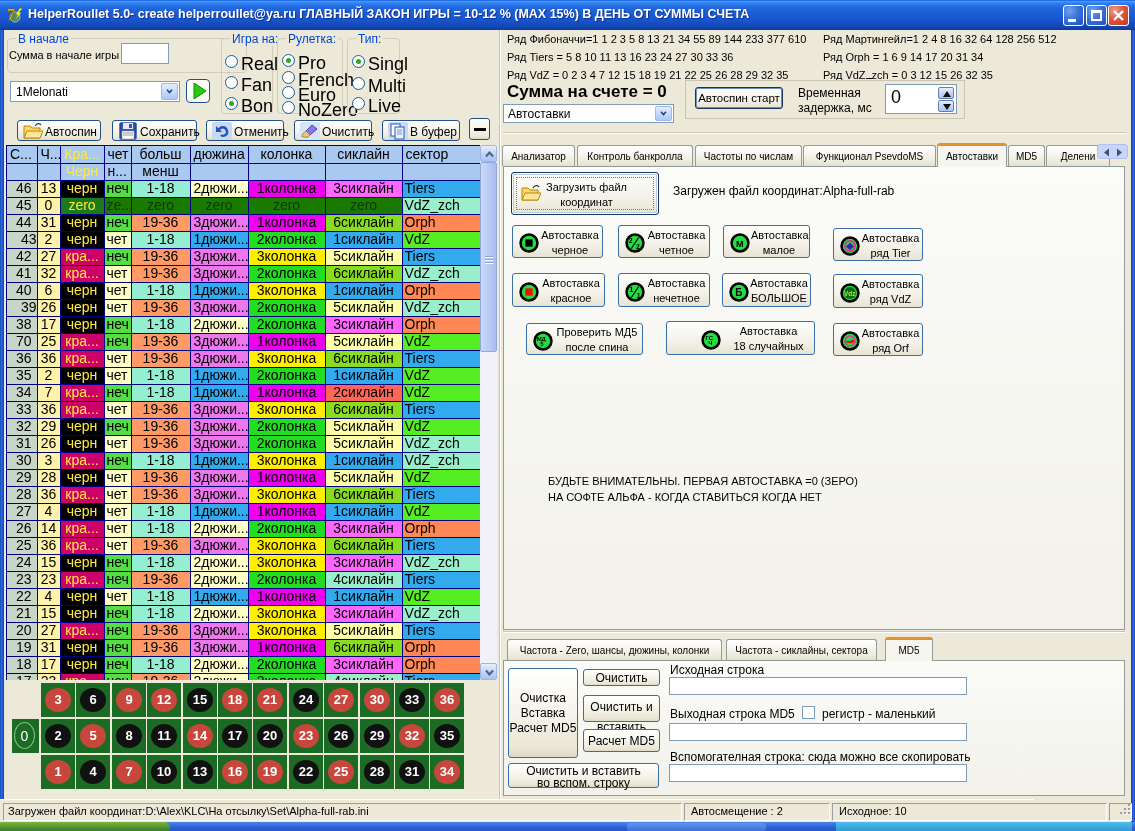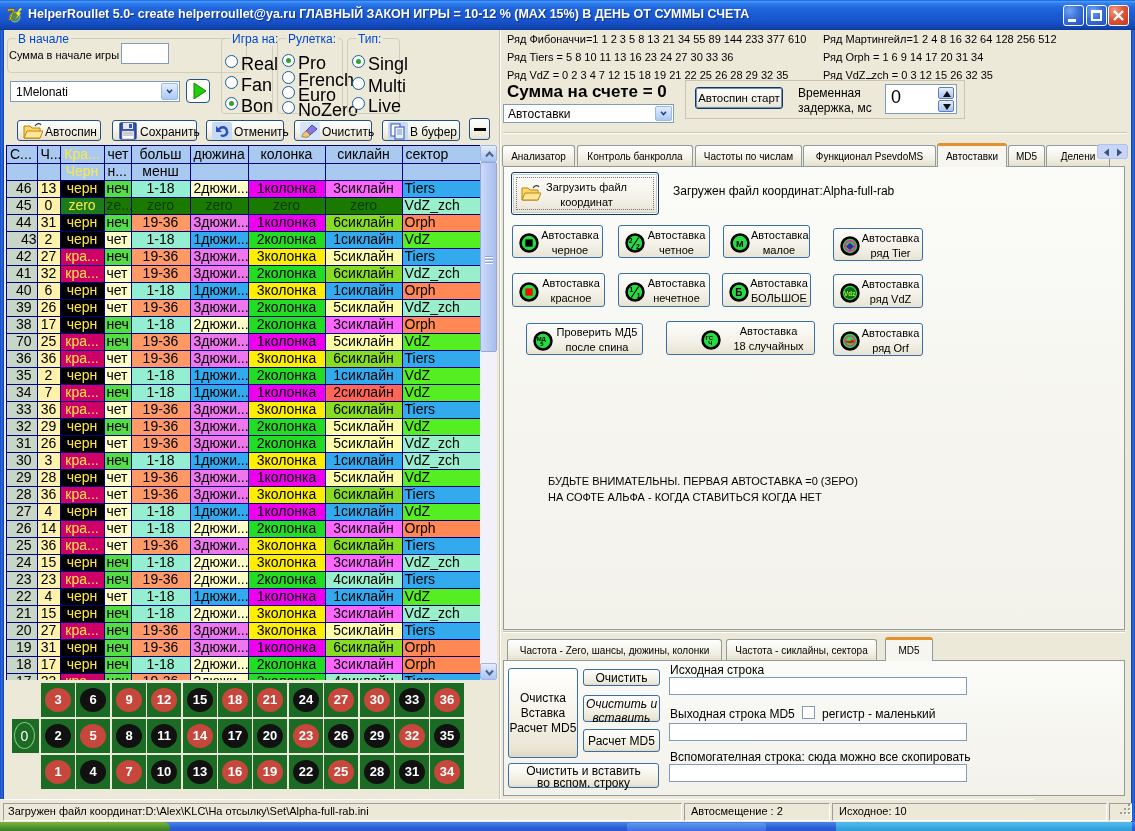--- a/index.html
+++ b/index.html
@@ -281,21 +281,21 @@
           <td style="background:#FFF2AA;text-align:center;">6</td>
           <td style="background:#000000;color:#FFE840;text-align:center;">черн</td>
           <td style="background:#FFFFC8;padding-left:2px;">чет</td>
           <td style="background:#94EED2;text-align:center;">1-18</td>
           <td style="background:#33AAEE;padding-left:3px;">1дюжи...</td>
           <td style="background:#FFEE00;text-align:center;">3колонка</td>
           <td style="background:#33AAEE;text-align:center;">1сиклайн</td>
           <td style="background:#FF8855;padding-left:2px;">Orph</td>
         </tr>
         <tr>
-          <td style="background:#C7D6C7;text-align:right;padding-right:5px;margin-left:24px;">39</td>
+          <td style="background:#C7D6C7;text-align:right;margin-left:24px;">39</td>
           <td style="background:#FFF2AA;text-align:center;">26</td>
           <td style="background:#000000;color:#FFE840;text-align:center;">черн</td>
           <td style="background:#FFFFC8;padding-left:2px;">чет</td>
           <td style="background:#FF9966;text-align:center;">19-36</td>
           <td style="background:#EE77EE;padding-left:3px;">3дюжи...</td>
           <td style="background:#22DD22;text-align:center;">2колонка</td>
           <td style="background:#FFFFAA;text-align:center;">5сиклайн</td>
           <td style="background:#99EECC;padding-left:2px;">VdZ_zch</td>
         </tr>
         <tr>
@@ -821,21 +821,21 @@
     <div class="tab" style="left:726px;width:151px;line-height:21px;">Частота - сиклайны, сектора</div>
     <div class="tab act" style="left:885px;width:48px;line-height:21px;">MD5</div>
   </div>
 <div class="abs btn" style="left:508px;top:668px;width:70px;height:90px;border-color:#3A6EA5;">
     <div style="margin-top:22px;font-size:12px;line-height:15px;">Очистка<br>Вставка<br>Расчет MD5</div>
   </div>
 <div class="abs btn" style="left:583px;top:669px;width:77px;height:17px;border-color:#3A6EA5;">
     <div style="margin-top:1px;">Очистить</div>
   </div>
 <div class="abs btn" style="left:583px;top:695px;width:77px;height:27px;border-color:#3A6EA5;">
-    <div style="line-height:14px;margin-top:1px;font-style:italic;">Очистить и<br>вставить</div>
+    <div style="line-height:20px;margin-top:1px;">Очистить и<br>вставить</div>
   </div>
 <div class="abs btn" style="left:583px;top:729px;width:77px;height:23px;border-color:#3A6EA5;">
     <div style="margin-top:4px;">Расчет MD5</div>
   </div>
 <div class="abs btn" style="left:508px;top:763px;width:151px;height:25px;border-color:#3A6EA5;">
     <div style="line-height:12px;margin-top:1px;">Очистить и  вставить<br>во вспом. строку</div>
   </div>
 <div class="abs txt12" style="left:670px;top:663px;">Исходная строка</div>
 <div class="abs tbox" style="left:669px;top:677px;width:298px;height:18px;"></div>
 <div class="abs txt12" style="left:670px;top:707px;">Выходная строка MD5</div>

